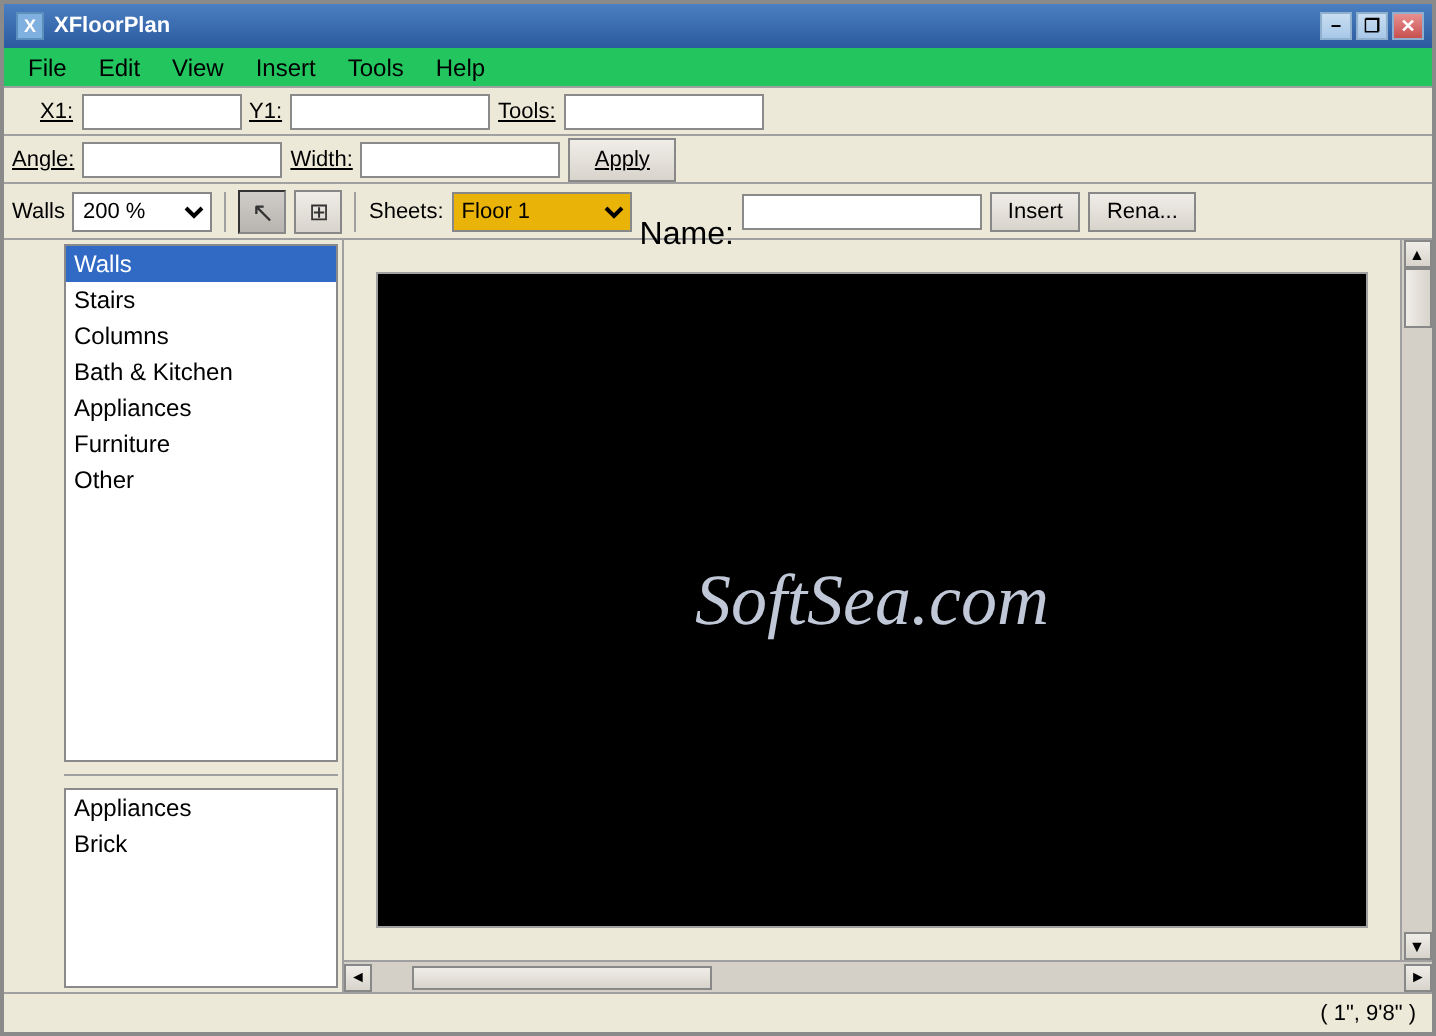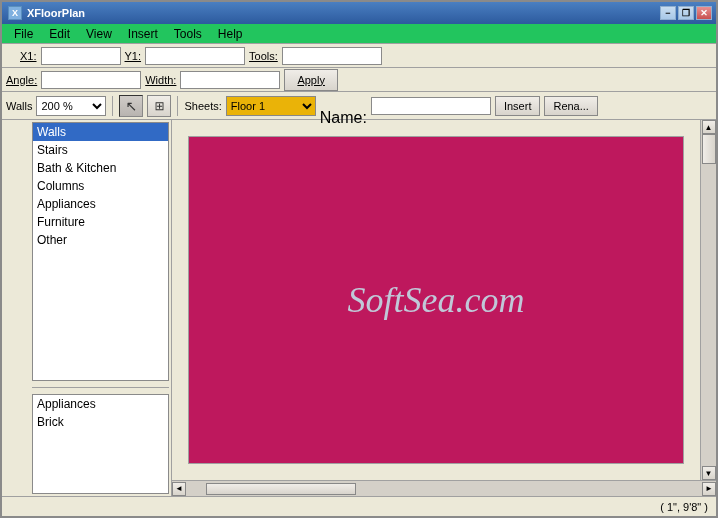--- a/index.html
+++ b/index.html
@@ -268,21 +268,21 @@
 
     .material-item {
       padding: 2px 4px;
       cursor: pointer;
       font-size: 12px;
     }
 
     
     .canvas-area {
       flex: 1;
-      background: #be185d;
+      background: #000000;
       position: relative;
       overflow: hidden;
       border: 1px solid #a0a0a0;
       margin: 16px;
     }
 
     .watermark {
       position: absolute;
       top: 50%;
       left: 50%;
@@ -487,22 +487,22 @@
     <button class="insert-btn">Insert</button>
     <button class="rename-btn">Rena...</button>
   </div>
 
   <div class="main-area">
 
     <div class="left-panel">
       <div class="category-list">
         <div class="category-item selected">Walls</div>
         <div class="category-item">Stairs</div>
+        <div class="category-item">Columns</div>
         <div class="category-item">Bath &amp; Kitchen</div>
-        <div class="category-item">Columns</div>
         <div class="category-item">Appliances</div>
         <div class="category-item">Furniture</div>
         <div class="category-item">Other</div>
       </div>
 
       <div class="divider-line"></div>
 
       <div class="material-list">
         <div class="material-item">Appliances</div>
         <div class="material-item">Brick</div>

